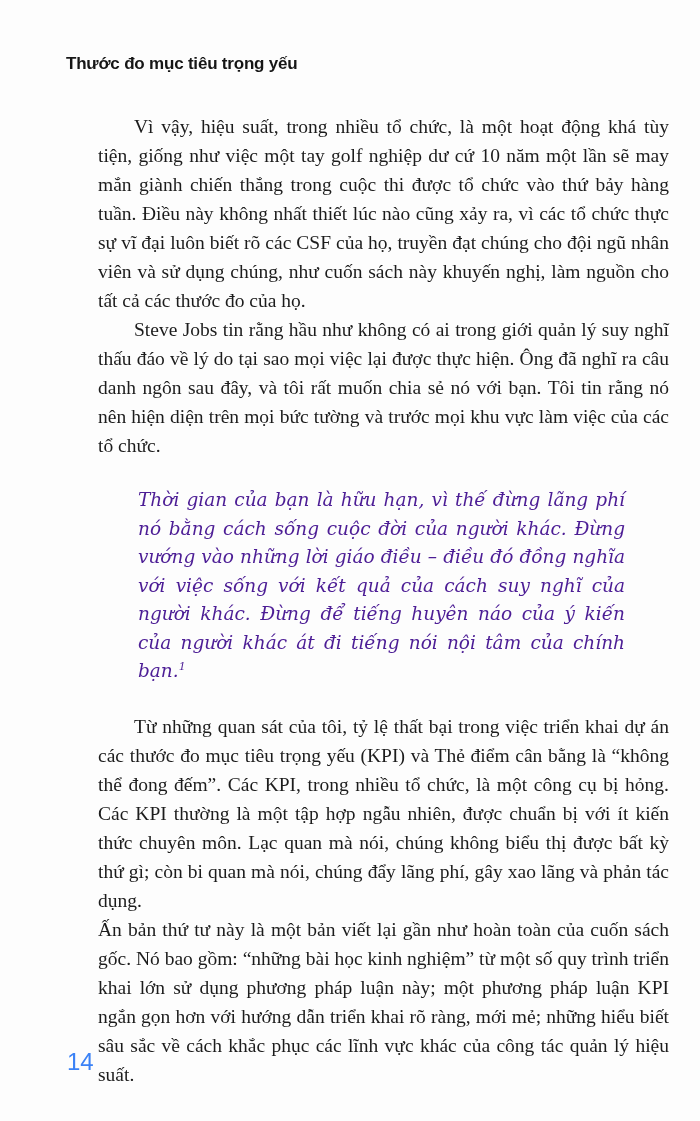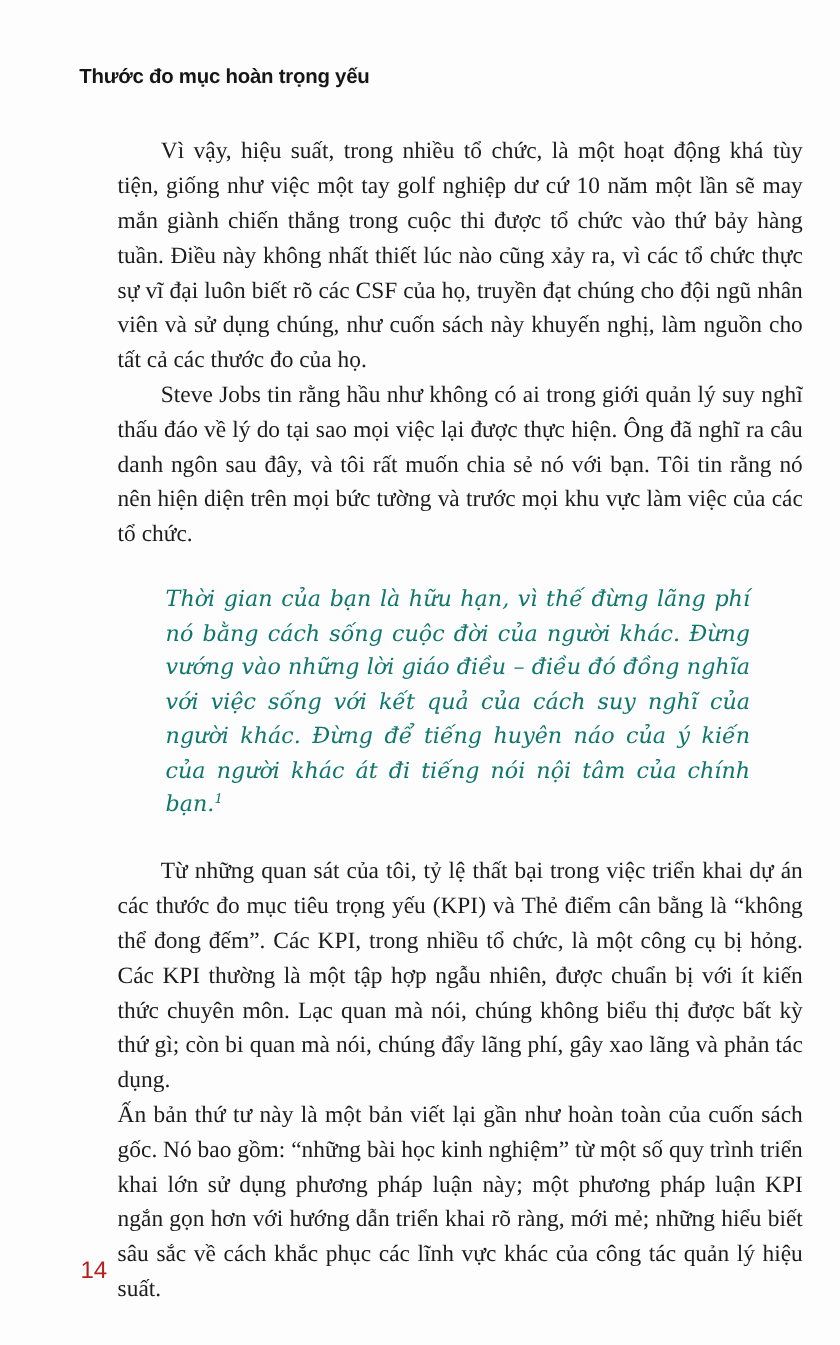--- a/index.html
+++ b/index.html
@@ -45,44 +45,44 @@
   .para.indent { text-indent: 36px; }
 
   .block-quote {
     margin: 26px 0 26px 40px;
     width: 487px;
     font-family: "DejaVu Serif", serif;
     font-style: italic;
     font-size: 18.5px;
     line-height: 28.5px;
     text-align: justify;
-    color: #0f766e;
+    color: #4c1d95;
   }
 
   .block-quote sup {
     font-size: 11px;
     line-height: 0;
     vertical-align: super;
   }
 
   .page-number {
     position: absolute;
     left: 67px;
     top: 1048px;
     font-family: "Liberation Sans", sans-serif;
-    font-size: 20px;
-    color: #b91c1c;
+    font-size: 24px;
+    color: #3b82f6;
   }
 </style>
 </head>
 <body>
 
 <div class="page">
 
-  <div class="running-header">Thước đo mục hoàn trọng yếu</div>
+  <div class="running-header">Thước đo mục tiêu trọng yếu</div>
 
   <div class="text-block">
 
     <p class="para indent">Vì vậy, hiệu suất, trong nhiều tổ chức, là một hoạt động khá tùy tiện, giống như việc một tay golf nghiệp dư cứ 10 năm một lần sẽ may mắn giành chiến thắng trong cuộc thi được tổ chức vào thứ bảy hàng tuần. Điều này không nhất thiết lúc nào cũng xảy ra, vì các tổ chức thực sự vĩ đại luôn biết rõ các CSF của họ, truyền đạt chúng cho đội ngũ nhân viên và sử dụng chúng, như cuốn sách này khuyến nghị, làm nguồn cho tất cả các thước đo của họ.</p>
 
     <p class="para indent">Steve Jobs tin rằng hầu như không có ai trong giới quản lý suy nghĩ thấu đáo về lý do tại sao mọi việc lại được thực hiện. Ông đã nghĩ ra câu danh ngôn sau đây, và tôi rất muốn chia sẻ nó với bạn. Tôi tin rằng nó nên hiện diện trên mọi bức tường và trước mọi khu vực làm việc của các tổ chức.</p>
 
     <blockquote class="block-quote"><span>Thời gian của bạn là hữu hạn, vì thế đừng lãng phí nó bằng cách sống cuộc đời của người khác. Đừng vướng vào những lời giáo điều – điều đó đồng nghĩa với việc sống với kết quả của cách suy nghĩ của người khác. Đừng để tiếng huyên náo của ý kiến của người khác át đi tiếng nói nội tâm của chính bạn.</span><sup>1</sup></blockquote>
 
     <p class="para indent">Từ những quan sát của tôi, tỷ lệ thất bại trong việc triển khai dự án các thước đo mục tiêu trọng yếu (KPI) và Thẻ điểm cân bằng là “không thể đong đếm”. Các KPI, trong nhiều tổ chức, là một công cụ bị hỏng. Các KPI thường là một tập hợp ngẫu nhiên, được chuẩn bị với ít kiến thức chuyên môn. Lạc quan mà nói, chúng không biểu thị được bất kỳ thứ gì; còn bi quan mà nói, chúng đẩy lãng phí, gây xao lãng và phản tác dụng.</p>

